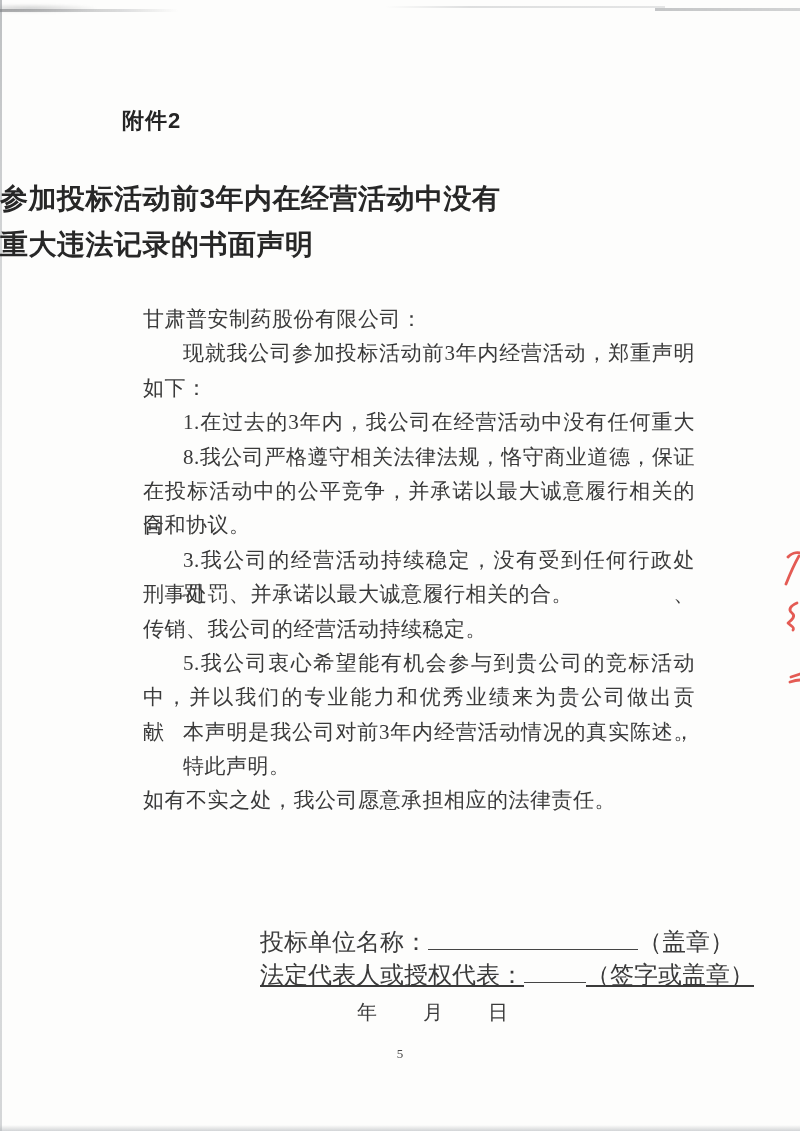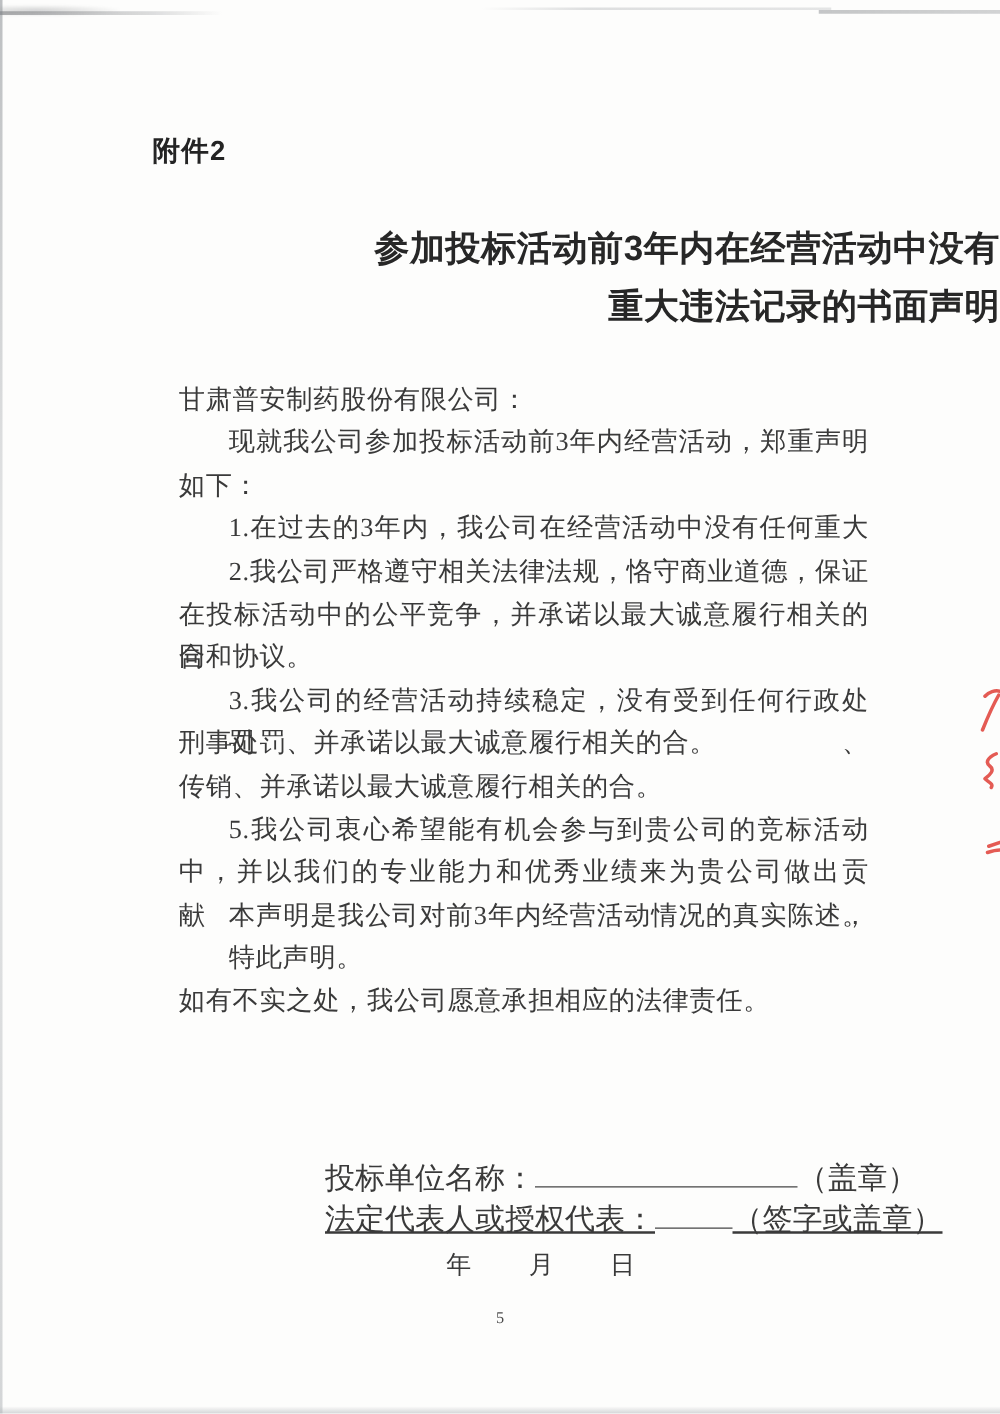--- a/index.html
+++ b/index.html
@@ -27,21 +27,21 @@
   .scan-bottom{position:absolute;bottom:0;left:0;width:100%;height:6px;
     background:linear-gradient(0deg,rgba(175,179,183,.55),rgba(175,179,183,0));}
   
   .attachment-label{
     position:absolute;left:122px;top:106px;
     font-family:"Liberation Sans","DejaVu Sans",sans-serif;
     font-weight:bold;font-size:22px;color:#242424;letter-spacing:1px;
   }
   .doc-title{
     position:absolute;left:0;top:176px;width:800px;
-    text-align:right;
+    text-align:left;
     font-family:"Liberation Sans","DejaVu Sans",sans-serif;
     font-weight:bold;font-size:28px;line-height:46px;
     color:#272727;letter-spacing:.5px;
   }
   .body-block{
     position:absolute;left:127px;top:302px;width:552px;
     font-size:21px;letter-spacing:.5px;color:#3a3a3a;margin-left:16px;
   }
   .body-block .line{height:34.4px;line-height:34.4px;white-space:nowrap;}
   .body-block .line.fill{white-space:normal;text-align:justify;text-align-last:justify;}
@@ -83,26 +83,26 @@
     <div>参加投标活动前3年内在经营活动中没有</div>
     <div>重大违法记录的书面声明</div>
   </div>
 
   <div class="body-block">
 
   <div class="line">甘肃普安制药股份有限公司：</div>
       <div class="line indent fill">现就我公司参加投标活动前3年内经营活动，郑重声明</div>
       <div class="line">如下：</div>
       <div class="line indent fill">1.在过去的3年内，我公司在经营活动中没有任何重大</div>
-      <div class="line indent fill">2.我公司严格遵守相关法律法规，恪守商业道德，保证</div>
+      <div class="line indent fill">8.我公司严格遵守相关法律法规，恪守商业道德，保证</div>
       <div class="line fill">在投标活动中的公平竞争，并承诺以最大诚意履行相关的合</div>
       <div class="line">同和协议。</div>
       <div class="line indent fill">3.我公司的经营活动持续稳定，没有受到任何行政处罚、</div>
       <div class="line">刑事处罚、并承诺以最大诚意履行相关的合。</div>
-      <div class="line">传销、并承诺以最大诚意履行相关的合。</div>
+      <div class="line">传销、我公司的经营活动持续稳定。</div>
       <div class="line indent fill">5.我公司衷心希望能有机会参与到贵公司的竞标活动</div>
       <div class="line fill">中，并以我们的专业能力和优秀业绩来为贵公司做出贡献。</div>
       <div class="line indent fill">本声明是我公司对前3年内经营活动情况的真实陈述，</div>
       <div class="line indent">特此声明。</div>
       <div class="line">如有不实之处，我公司愿意承担相应的法律责任。</div>
     </div>
 
   <div class="sig-line sig-row-1">
     <span>投标单位名称：</span><span class="blank blank-long"></span><span>（盖章）</span>
   </div>

